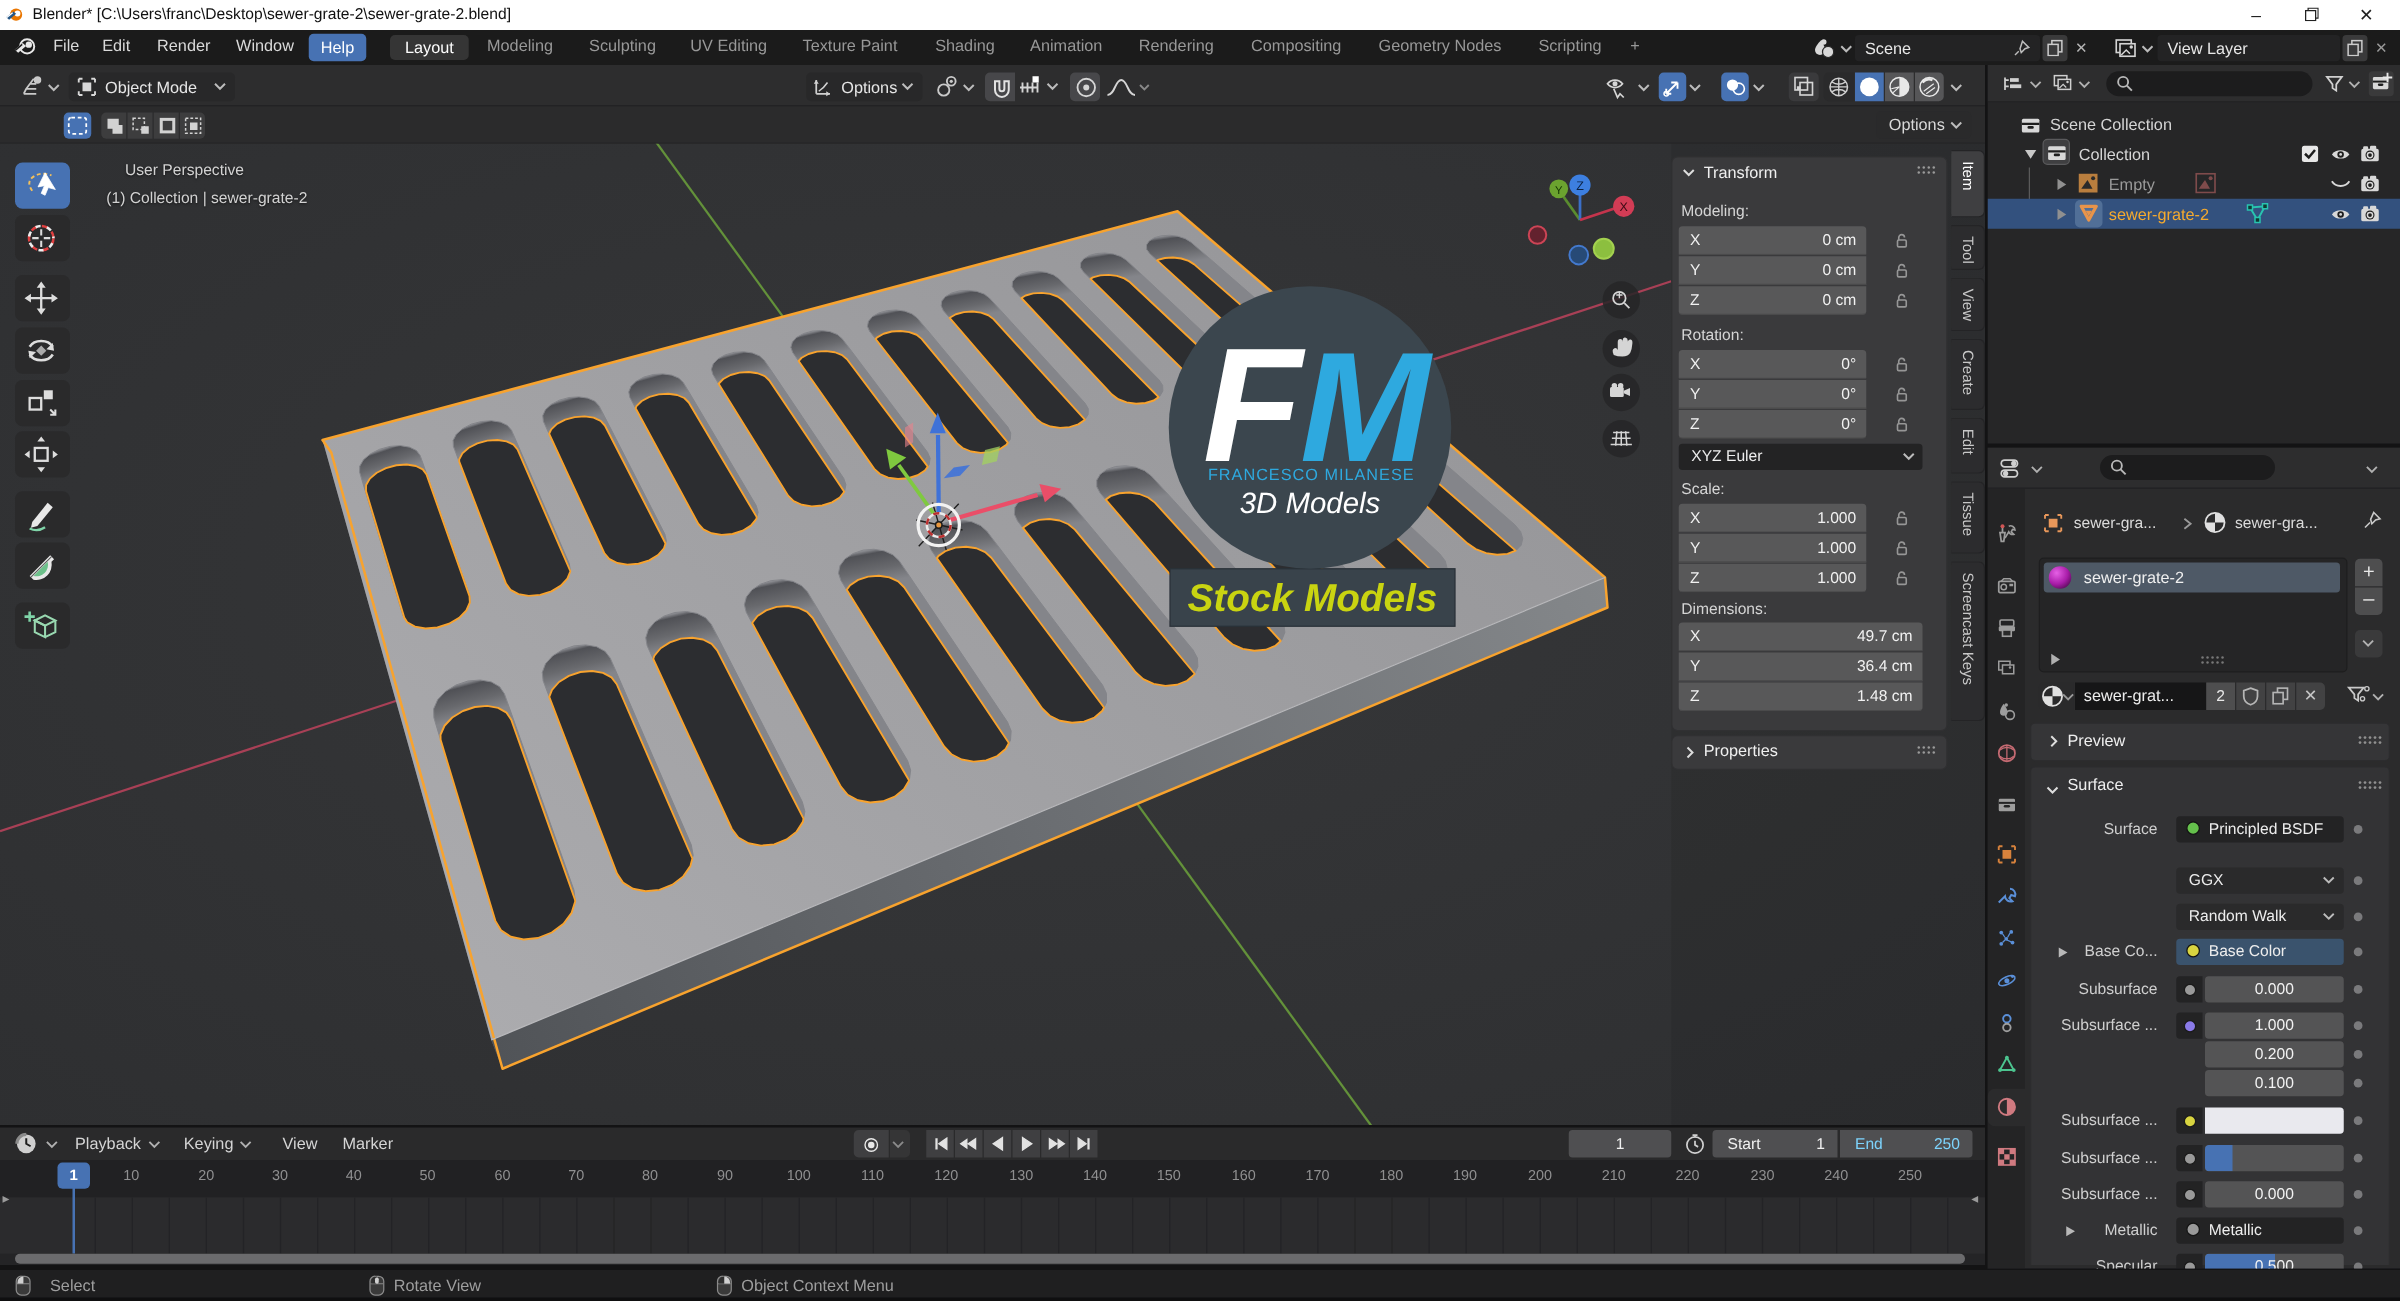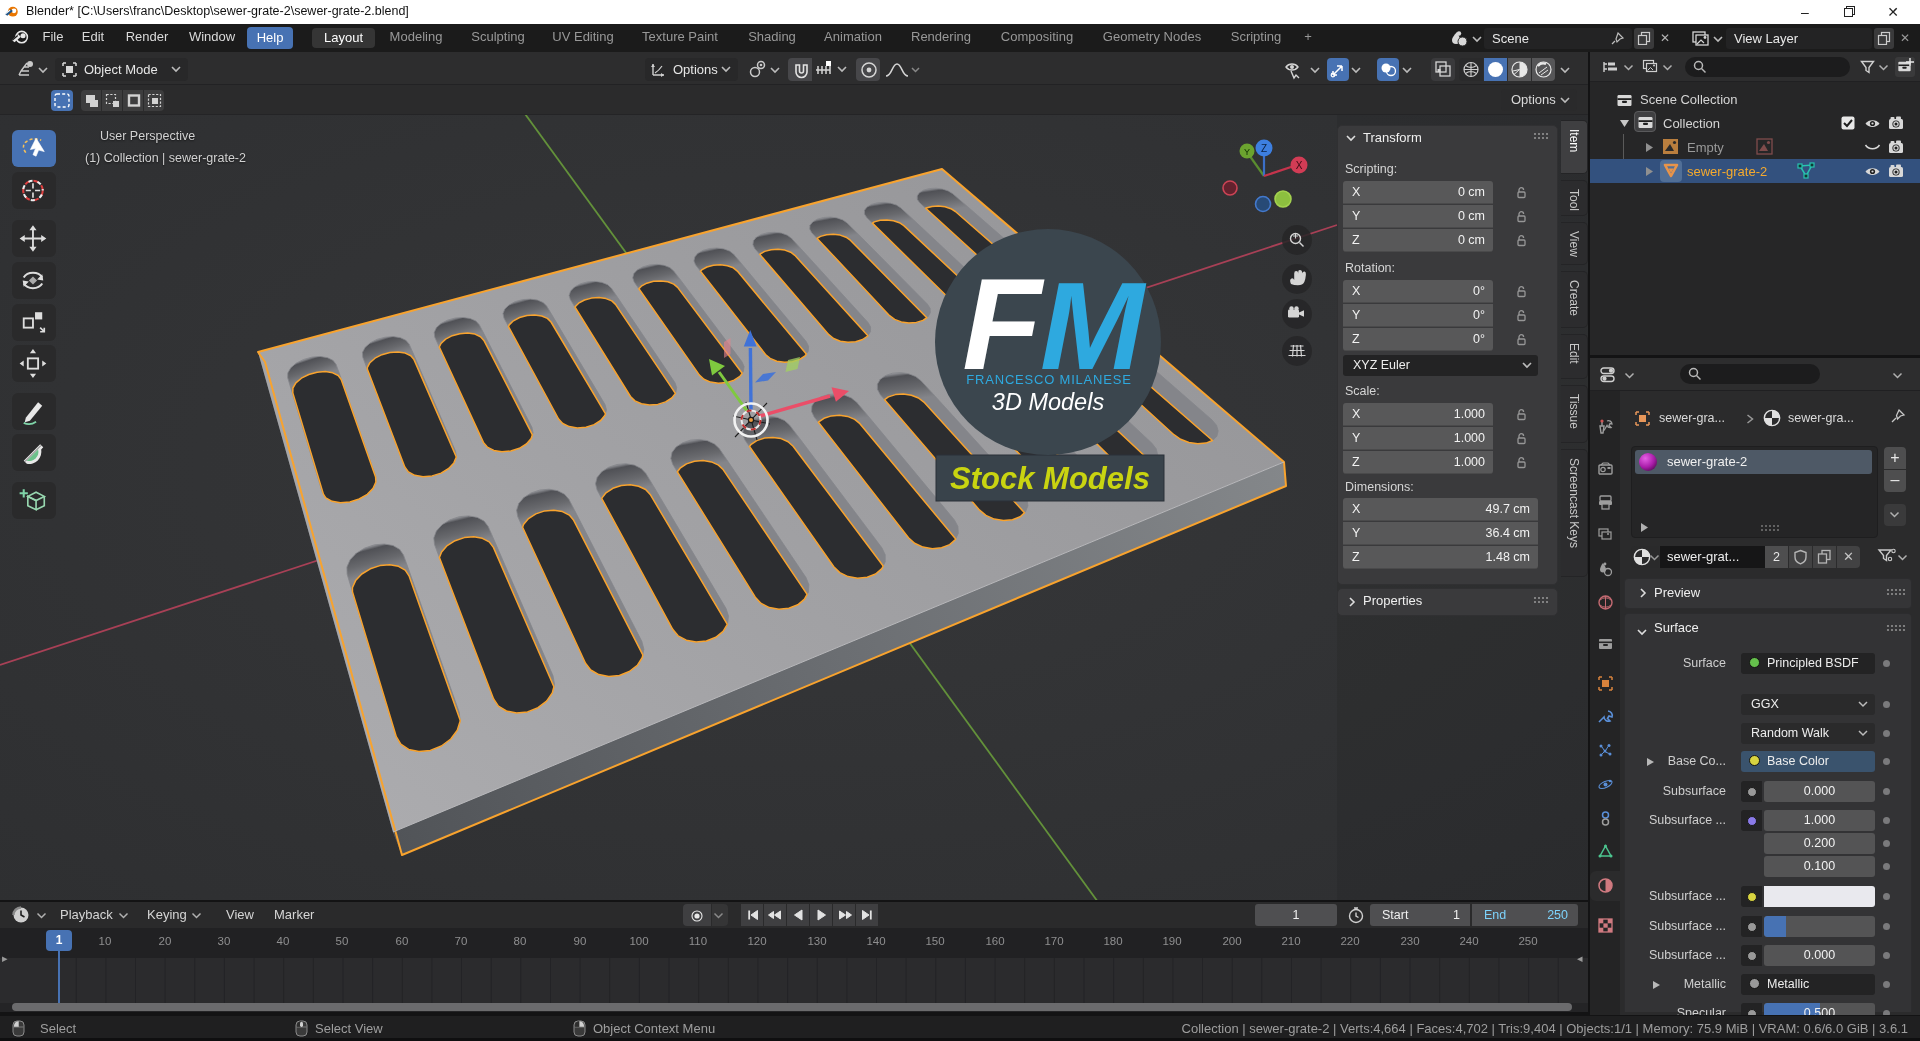--- a/index.html
+++ b/index.html
@@ -611,21 +611,21 @@
       <svg class="abs" style="left:196px;top:12px" width="16" height="8" viewBox="0 0 16 8">
         <circle cx="2" cy="2" r="1" fill="#9a9a9a"></circle>
         <circle cx="6" cy="2" r="1" fill="#9a9a9a"></circle>
         <circle cx="10" cy="2" r="1" fill="#9a9a9a"></circle>
         <circle cx="14" cy="2" r="1" fill="#9a9a9a"></circle>
         <circle cx="2" cy="6" r="1" fill="#9a9a9a"></circle>
         <circle cx="6" cy="6" r="1" fill="#9a9a9a"></circle>
         <circle cx="10" cy="6" r="1" fill="#9a9a9a"></circle>
         <circle cx="14" cy="6" r="1" fill="#9a9a9a"></circle>
       </svg>
-      <div class="nlabel" style="top:42px;">Scripting:</div>
+      <div class="nlabel" style="top:42px;">Modeling:</div>
       <div class="nfield" style="top:61px;width:150px;border-radius:3px 3px 0 0;border-bottom:1px solid #4a4a4b;">
         <span class="k">X</span>
         <span class="v">0 cm</span>
       </div>
       <svg class="abs lock" style="left:178px;top:66px" width="13" height="13" viewBox="0 0 13 13">
         <path d="M4 6 v-2 a2.3 2.3 0 0 1 4.6 0" fill="none" stroke="#b5b5b5" stroke-width="1.3"></path>
         <rect x="3" y="6" width="7" height="5.5" rx="1" fill="none" stroke="#b5b5b5" stroke-width="1.3"></rect>
       </svg>
       <div class="nfield" style="top:85px;width:150px;border-bottom:1px solid #4a4a4b;">
         <span class="k">Y</span>
@@ -1363,28 +1363,27 @@
         <path d="M2 5.8 a4.5 4.5 0 0 1 4.5 -4.6 l0 5.6 l-4.5 0 z" fill="#d0d0d0"></path>
       </svg>
       <div class="abs" style="left:40px;top:5px;">Select</div>
       <svg class="abs" style="left:295px;top:4px" width="13" height="17" viewBox="0 0 13 17">
         <rect x="1" y="1" width="11" height="15" rx="4" fill="#3a3a3a" stroke="#8a8a8a" stroke-width="1"></rect>
         <path d="M1.5 7 h10" stroke="#8a8a8a" stroke-width="0.8"></path>
         <path d="M6.5 1 v6" stroke="#8a8a8a" stroke-width="0.8"></path>
         <path d="M2 5.8 a4.5 4.5 0 0 1 4.5 -4.6 l0 5.6 l-4.5 0 z" fill="#2e2e2e"></path>
         <rect x="5" y="2" width="3" height="5" rx="1.4" fill="#d0d0d0"></rect>
       </svg>
-      <div class="abs" style="left:315px;top:5px;">Select View</div>
+      <div class="abs" style="left:315px;top:5px;">Rotate View</div>
       <svg class="abs" style="left:573px;top:4px" width="13" height="17" viewBox="0 0 13 17">
         <rect x="1" y="1" width="11" height="15" rx="4" fill="#3a3a3a" stroke="#8a8a8a" stroke-width="1"></rect>
         <path d="M1.5 7 h10" stroke="#8a8a8a" stroke-width="0.8"></path>
         <path d="M6.5 1 v6" stroke="#8a8a8a" stroke-width="0.8"></path>
         <path d="M2 5.8 a4.5 4.5 0 0 1 4.5 -4.6 l0 5.6 l-4.5 0 z" fill="#2e2e2e"></path>
         <path d="M11 5.8 a4.5 4.5 0 0 0 -4.5 -4.6 l0 5.6 l4.5 0 z" fill="#d0d0d0"></path>
       </svg>
       <div class="abs" style="left:593px;top:5px;">Object Context Menu</div>
-      <div class="abs" style="right:12px;top:5px;">Collection | sewer-grate-2 | Verts:4,664 | Faces:4,702 | Tris:9,404 | Objects:1/1 | Memory: 75.9 MiB | VRAM: 0.6/6.0 GiB | 3.6.1</div>
     </div>
 <div class="seam-v" style="left:1588px;top:52px;width:2px;height:963px;"></div>
     <div class="seam-v" style="left:0px;top:900px;width:1588px;height:2px;"></div>
     <div class="seam-v" style="left:0px;top:1012px;width:1588px;height:3px;"></div>
     <div class="seam-v" style="left:1590px;top:355px;width:330px;height:3px;"></div>
     <div class="seam-v" style="left:0px;top:1038px;width:1920px;height:3px;background:#0f0f10;"></div>
 </div>
 </body></html>

